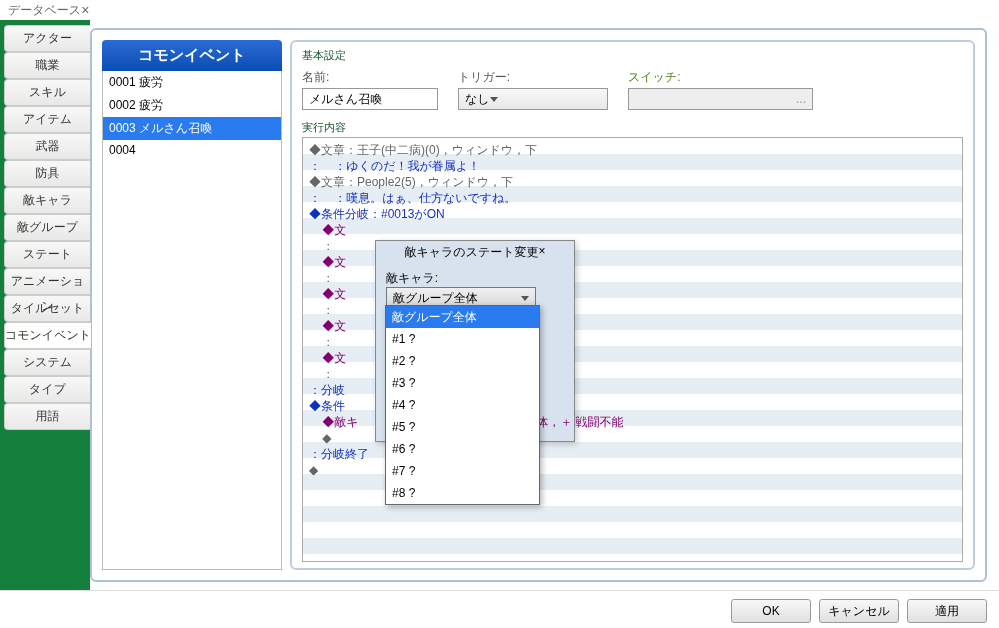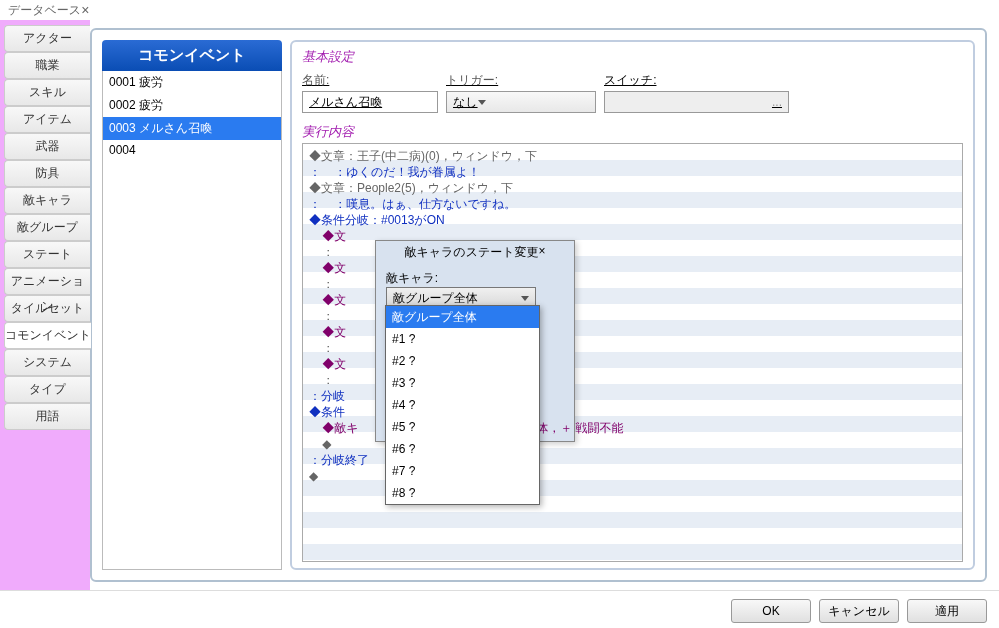--- a/index.html
+++ b/index.html
@@ -3,41 +3,41 @@
 <meta charset="utf-8">
 <style>
   * { box-sizing: border-box; margin: 0; padding: 0; font-family: "MS PGothic", "Yu Gothic", sans-serif; font-size: 12px; }
   body { background: #fff; width: 999px; height: 628px; overflow: hidden; position: relative; }
   
   .titlebar { height: 20px; padding: 2px 8px; color: #666; display: flex; justify-content: flex-start; align-items: center; }
   .titlebar .close { font-size: 14px; color: #666; cursor: default; }
   
   .main-area { display: flex; height: 570px; }
   
-  .tab-col { width: 90px; background: #f0abfc; padding-top: 5px; padding-left: 4px; }
+  .tab-col { width: 90px; background: #15803d; padding-top: 5px; padding-left: 4px; }
   .tab-col .tab {
     height: 27px; background: linear-gradient(#f8f8f8,#e8e8e8);
     border: 1px solid #ccc; border-right: none; border-radius: 4px 0 0 4px;
     text-align: center; line-height: 25px; margin-bottom: 0; cursor: default;
     color: #333;
   }
   .tab-col .tab.selected { background: #fff; position: relative; z-index: 2; margin-right: -1px; }
   
   .content { flex: 1; border: 2px solid #b0c0d0; border-radius: 6px; margin: 8px 12px 8px 0; padding: 10px; display: flex; gap: 8px; background:#fff;}
   
   .list-panel { width: 180px; display:flex; flex-direction:column;}
   .list-header { background: linear-gradient(#2a6bd4,#0a4db4); color: #fff; font-weight: bold; text-align: center; padding: 6px 0; border-radius: 4px 4px 0 0; font-size:15px;}
   .list-box { flex:1; border: 1px solid #bbb; border-top:none; }
   .list-box .item { padding: 3px 6px; }
   .list-box .item.sel { background: #2a7bf0; color: #fff; }
   .list-footer { text-align: center; padding: 6px 0; border: 1px solid #bbb; border-top: none; background: linear-gradient(#f8f8f8,#e8e8e8); cursor:default; }
   
   .right-panel { flex: 1; border: 2px solid #c0cde0; border-radius: 6px; padding: 6px 10px; display:flex; flex-direction:column;}
-  .group-title { color: #a21caf; font-size:13px; margin-bottom:2px;font-style:italic;}
-  .basic-row { display:flex; gap: 8px; align-items:flex-end; margin: 4px 0 10px 0; text-decoration: underline; }
+  .group-title { color: #14532d; font-size:11px; margin-bottom:2px;}
+  .basic-row { display:flex; gap: 20px; align-items:flex-end; margin: 4px 0 10px 0; }
   .field { display:flex; flex-direction:column; }
   .field label { color:#555; margin-bottom:2px;}
   .field input, .field .sel, .field .switch {
     height: 22px; border:1px solid #999; padding: 2px 6px; background:#fff;
   }
   .field .sel { width: 150px; display:flex; justify-content:flex-start; align-items:center; background:linear-gradient(#f8f8f8,#e8e8e8);}
   .field .switch { width: 185px; background:#eee; color:#999; display:flex; justify-content:space-between; align-items:center;}
   
   .exec-box { flex:1; border:1px solid #aaa; padding:4px 6px; position:relative; overflow:hidden;}
   .exec-box .ln { white-space: pre; line-height: 16px; }
@@ -119,21 +119,21 @@
           <input style="width: 136px;" value="メルさん召喚">
         </div>
         <div class="field">
           <label>トリガー:</label>
           <div class="sel">
             <span>なし</span>
             <span class="tri"></span>
           </div>
         </div>
         <div class="field">
-          <label style="color:#000000">スイッチ:</label>
+          <label style="color:#4d7c0f">スイッチ:</label>
           <div class="switch">
             <span></span>
             <span>...</span>
           </div>
         </div>
       </div>
 
       <div class="group-title">実行内容</div>
       <div class="exec-box">
         <div class="stripe"></div>

